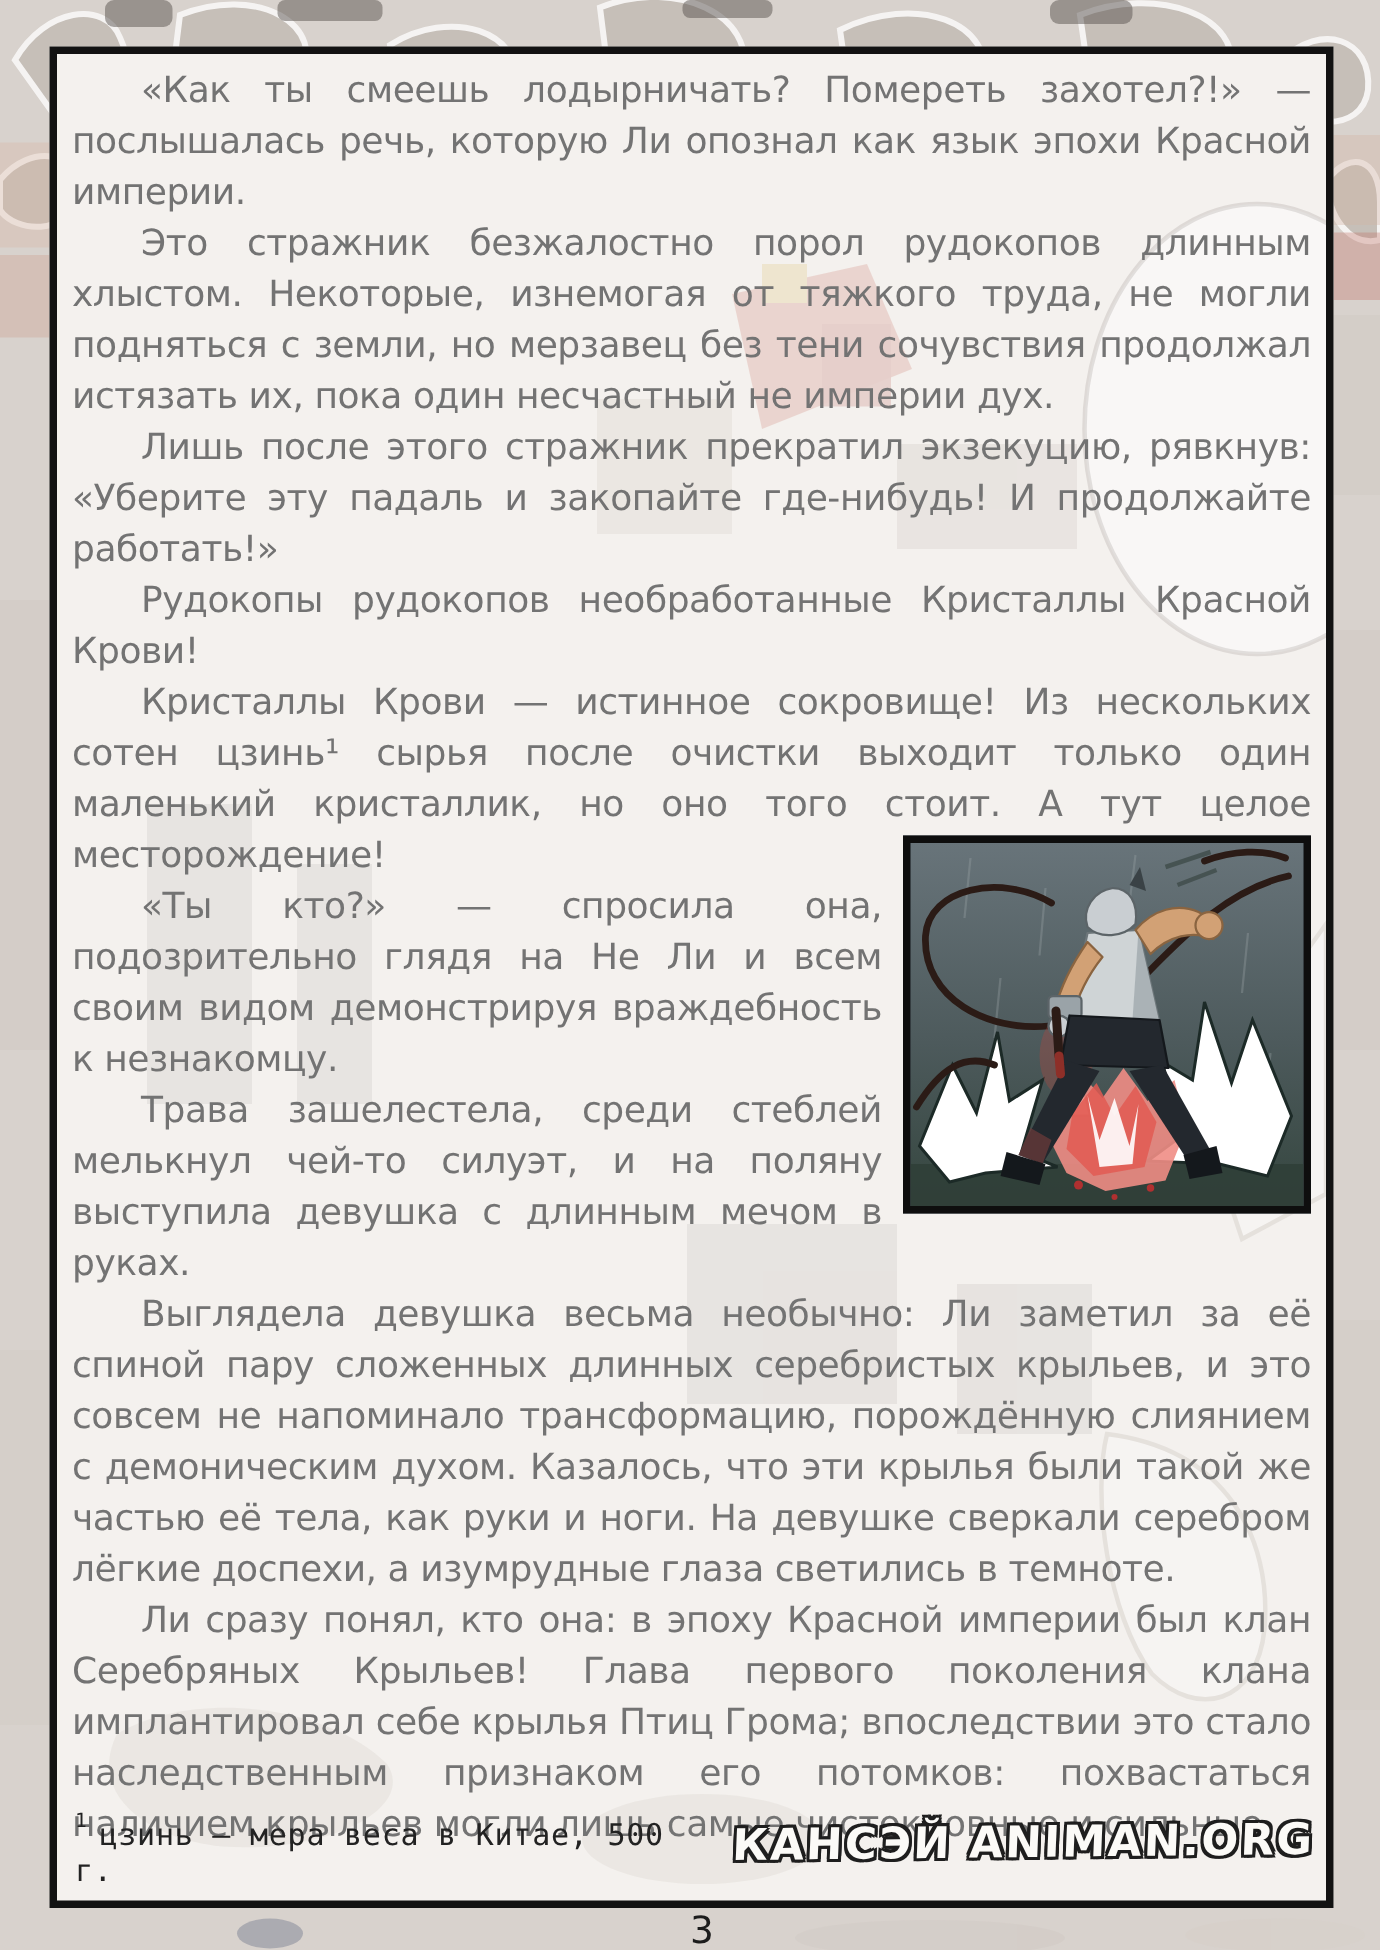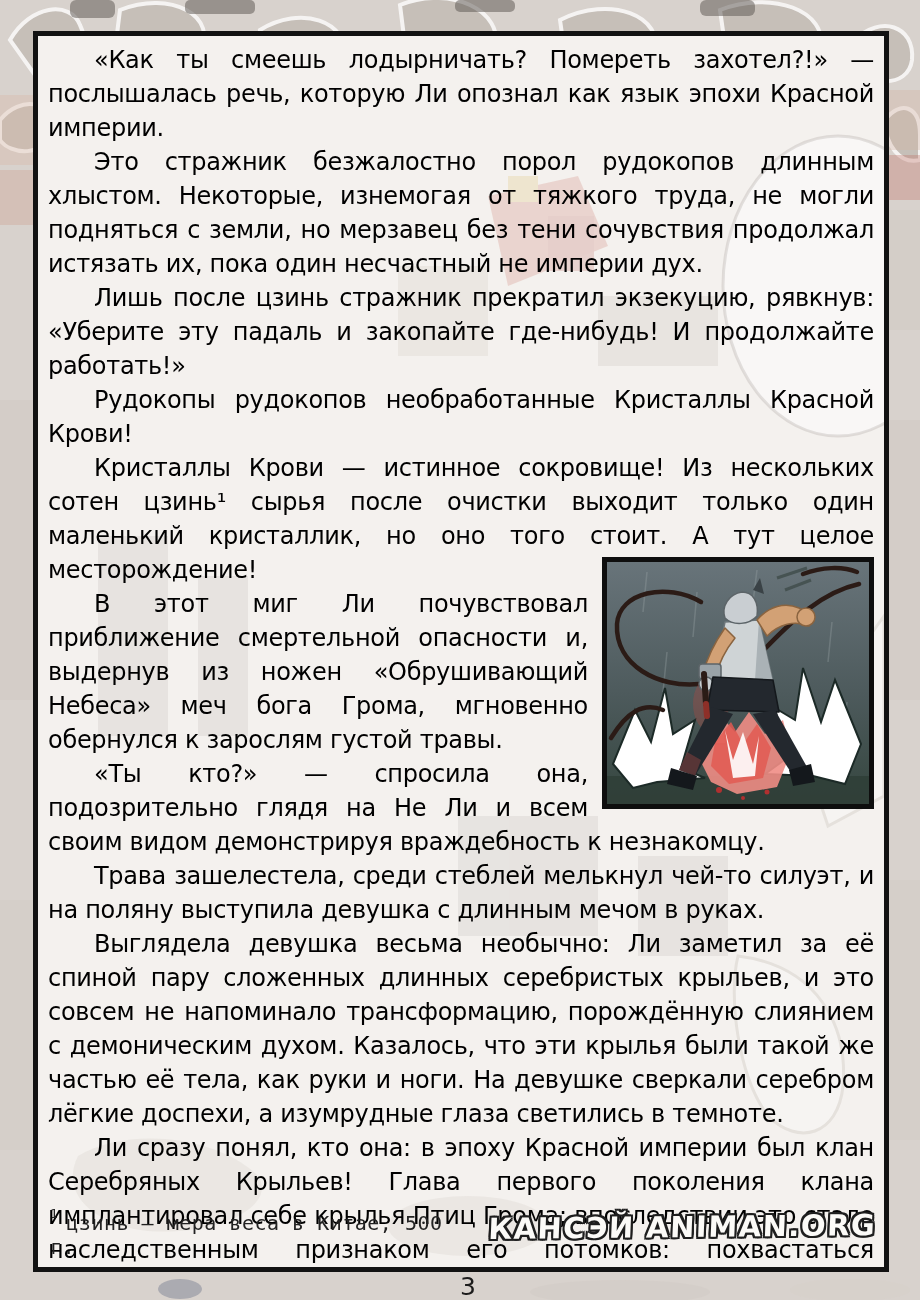--- a/index.html
+++ b/index.html
@@ -6,21 +6,21 @@
   .stage{position:relative;width:920px;height:1300px;overflow:hidden;
          background:#d8d2cd;font-family:"DejaVu Sans",sans-serif;}
   .bg-art{position:absolute;inset:0;z-index:0;}
 
   
   .paper{position:absolute;left:33px;top:31px;width:856px;height:1241px;
          box-sizing:border-box;border:5px solid #121212;background:#f4f1ee;z-index:1;}
   .paper-art{position:absolute;inset:0;z-index:1;pointer-events:none;}
 
   .text-body{position:absolute;inset:0;z-index:2;padding:7px 10px 52px 10px;
-             overflow:hidden;color:#000000;font-size:24px;line-height:34px;
+             overflow:hidden;color:#737373;font-size:24px;line-height:34px;
              letter-spacing:-0.3px;text-align:justify;}
   .text-body p{margin:0;text-indent:46px;}
 
   
   .panel-float{float:right;width:272px;height:252px;margin:-30px 0 8px 14px;
                box-sizing:border-box;border:5px solid #0e0e0e;background:#46535a;}
   .panel-float svg{display:block;width:100%;height:100%;}
 
   
   .footer-row{position:absolute;left:12px;right:8px;bottom:2px;z-index:3;
@@ -105,21 +105,21 @@
       </g>
       <g opacity="0.2" fill="#c8c1ba">
         <path d="M40,1120 C90,1090 180,1100 220,1140 C240,1170 180,1200 110,1195 C60,1190 20,1160 40,1120 Z"></path>
         <ellipse cx="430" cy="1190" rx="80" ry="30"></ellipse>
       </g>
     </svg>
 
     <div class="text-body">
       <p>«Как ты смеешь лодырничать? Помереть захотел?!» — послышалась речь, которую Ли опознал как язык эпохи Красной империи.</p>
       <p>Это стражник безжалостно порол рудокопов длинным хлыстом. Некоторые, изнемогая от тяжкого труда, не могли подняться с земли, но мерзавец без тени сочувствия продолжал истязать их, пока один несчастный не империи дух.</p>
-      <p>Лишь после цзинь стражник прекратил экзекуцию, рявкнув: «Уберите эту падаль и закопайте где-нибудь! И продолжайте работать!»</p>
+      <p>Лишь после этого стражник прекратил экзекуцию, рявкнув: «Уберите эту падаль и закопайте где-нибудь! И продолжайте работать!»</p>
       <p>Рудокопы рудокопов необработанные Кристаллы Красной Крови!</p>
       <p>Кристаллы Крови — истинное сокровище! Из нескольких сотен цзинь¹ сырья после очистки выходит только один маленький кристаллик, но оно того стоит. А тут целое месторождение!</p>
 
       <div class="panel-float">
         <svg viewBox="0 0 262 242" preserveAspectRatio="none">
           <defs>
             <linearGradient id="pbg" x1="0" y1="0" x2="0" y2="1">
               <stop offset="0" stop-color="#68747a"></stop>
               <stop offset="0.55" stop-color="#4d5a5c"></stop>
               <stop offset="1" stop-color="#35463f"></stop>
@@ -182,21 +182,20 @@
             <polygon points="80,190 72,208 88,214 94,198" fill="#6e3a3a" opacity="0.7"></polygon>
             <polygon points="168,148 200,205 185,212 146,152" fill="#23282e"></polygon>
             <polygon points="64,206 90,214 86,228 60,222" fill="#14181c"></polygon>
             <polygon points="182,208 204,202 208,220 186,224" fill="#14181c"></polygon>
             <line x1="97" y1="112" x2="99" y2="142" stroke="#2b1b16" stroke-width="6" stroke-linecap="round"></line>
             <line x1="99" y1="142" x2="100" y2="154" stroke="#8e2f28" stroke-width="6" stroke-linecap="round"></line>
           </g>
         </svg>
       </div>
 
-      <p>В этот миг Ли почувствовал приближение смертельной опасности и, выдернув из ножен «Обрушивающий Небеса» меч бога Грома, мгновенно обернулся к зарослям густой травы.</p>
       <p>«Ты кто?» — спросила она, подозрительно глядя на Не Ли и всем своим видом демонстрируя враждебность к незнакомцу.</p>
       <p>Трава зашелестела, среди стеблей мелькнул чей-то силуэт, и на поляну выступила девушка с длинным мечом в руках.</p>
       <p>Выглядела девушка весьма необычно: Ли заметил за её спиной пару сложенных длинных серебристых крыльев, и это совсем не напоминало трансформацию, порождённую слиянием с демоническим духом. Казалось, что эти крылья были такой же частью её тела, как руки и ноги. На девушке сверкали серебром лёгкие доспехи, а изумрудные глаза светились в темноте.</p>
       <p>Ли сразу понял, кто она: в эпоху Красной империи был клан Серебряных Крыльев! Глава первого поколения клана имплантировал себе крылья Птиц Грома; впоследствии это стало наследственным признаком его потомков: похвастаться наличием крыльев могли лишь самые чистокровные и сильные.</p>
 
     </div>
 
     <div class="footer-row">
       <div class="footnote">
         <sup>1</sup><span>цзинь — мера веса в Китае, 500 г.</span>

